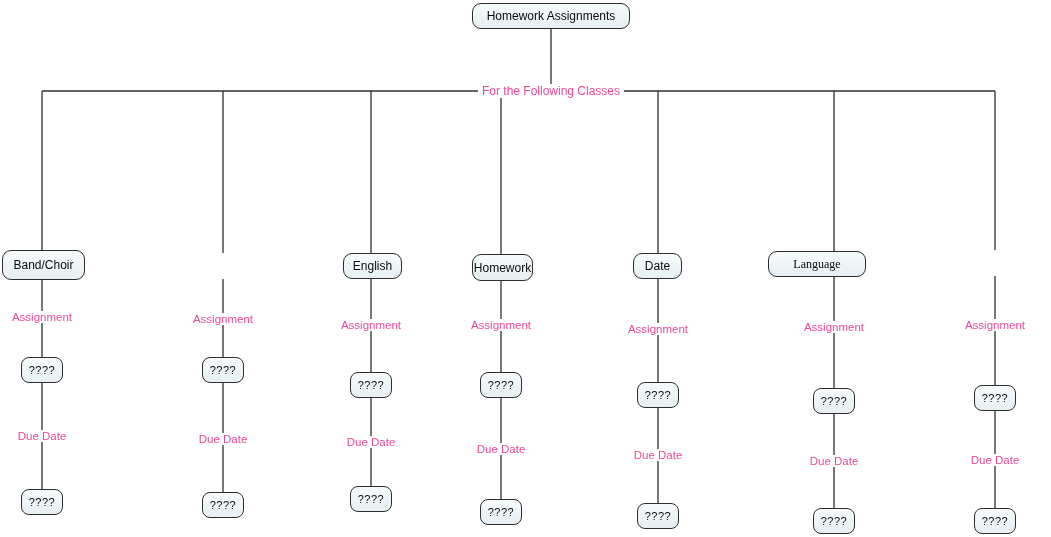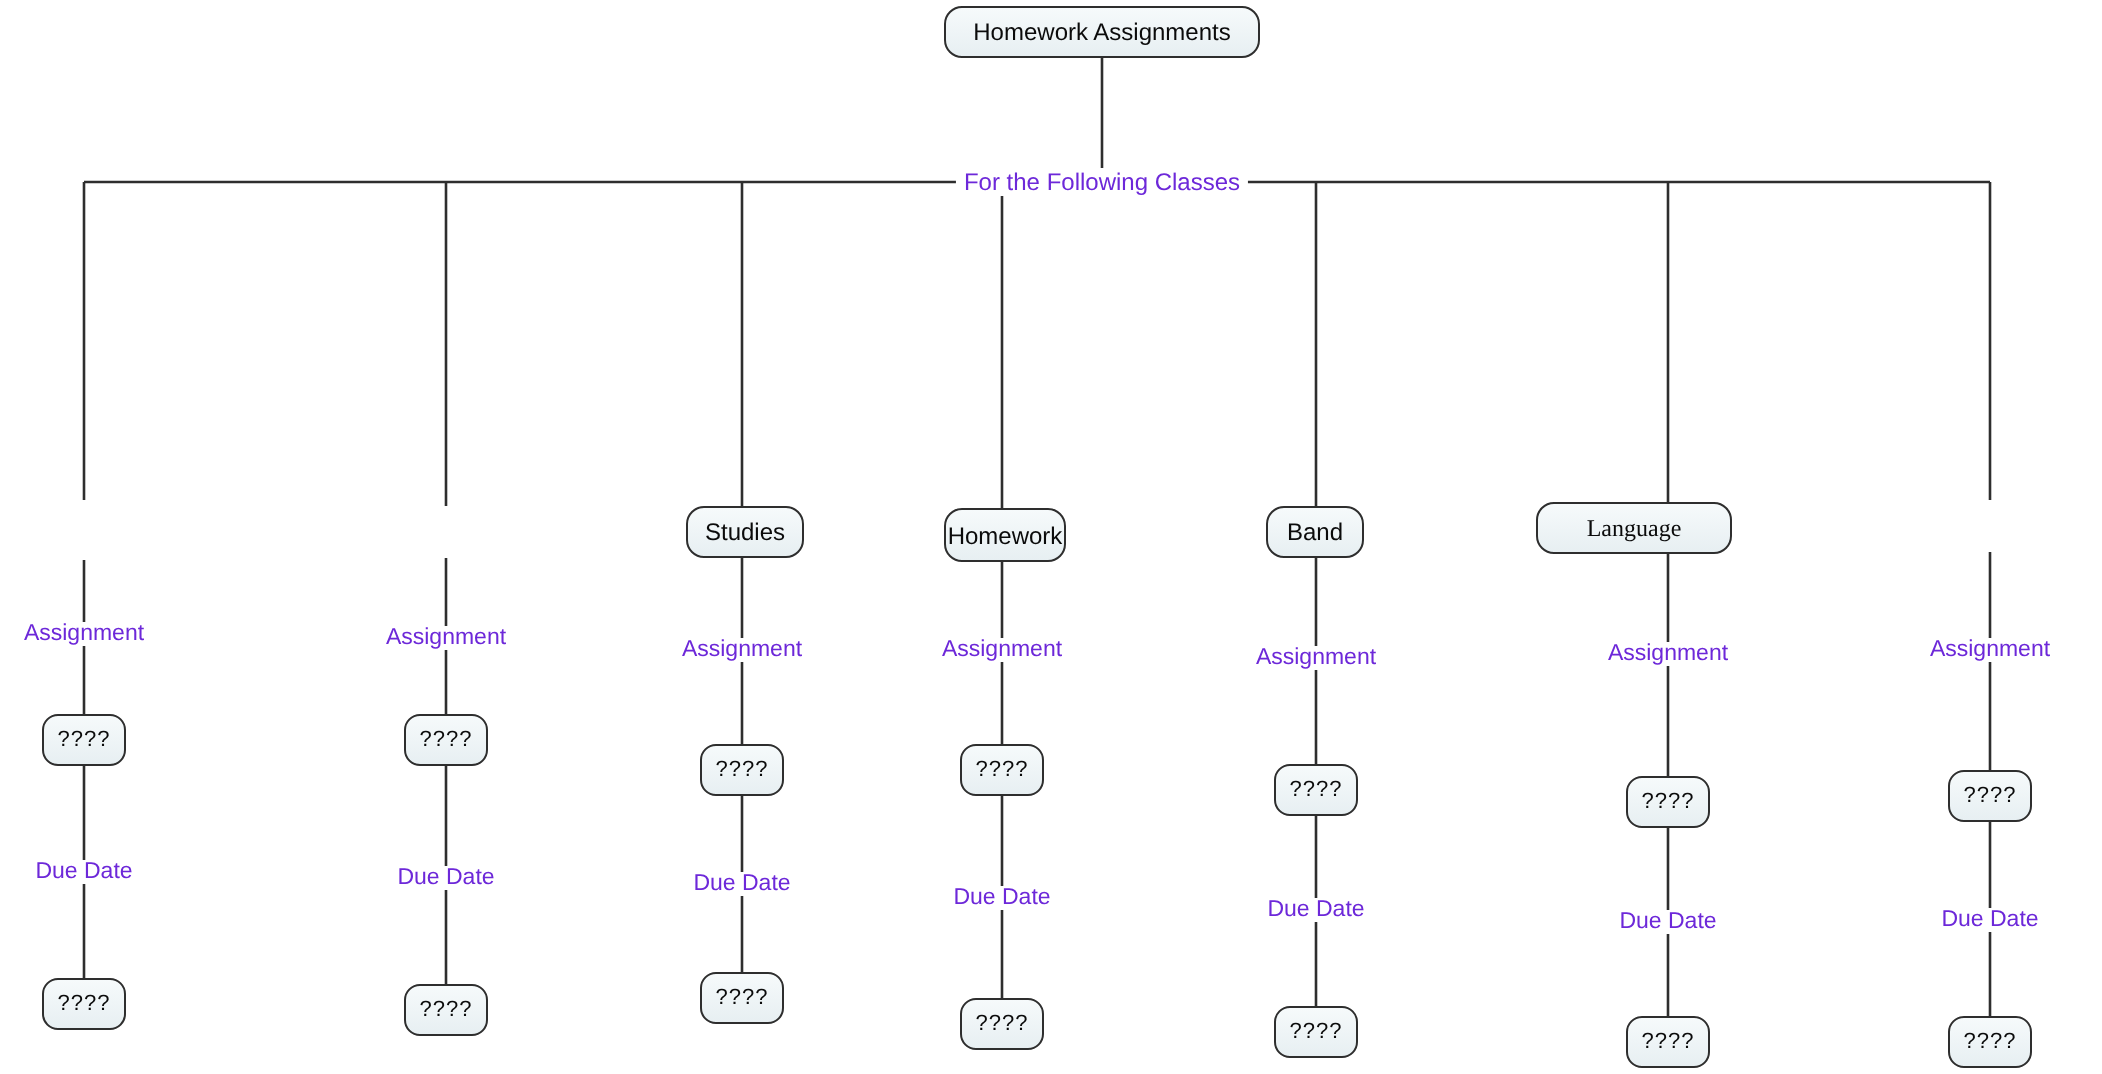--- a/index.html
+++ b/index.html
@@ -25,21 +25,21 @@
   .qnode{
     border-radius:8px;
     font-size:11px;
     letter-spacing:0.5px;
   }
   .lbl{
     position:absolute;
     transform:translate(-50%,-50%);
     background:#ffffff;
     padding:0 4px;
-    font-size:11.5px;color:#6d28d9;
+    font-size:11.5px;color:#ec4899;
     white-space:nowrap;
   }
 </style>
 </head>
 <body>
 
 <div class="canvas">
 
   <svg class="wires" viewBox="0 0 1051 537">
 
@@ -74,43 +74,44 @@
     <line x1="834" y1="414" x2="834" y2="508"></line>
 
     <line x1="995" y1="276" x2="995" y2="385"></line>
     <line x1="995" y1="411" x2="995" y2="508"></line>
   </svg>
 
   <div class="node" style="left:472px;top:3px;width:158px;height:26px;">Homework Assignments</div>
 
   <div class="lbl" style="left:551px;top:91px;font-size:12px;">For the Following Classes</div>
 
+  <div class="node" style="left:2px;top:250px;width:83px;height:30px;">Band/Choir</div>
   <div class="lbl" style="left:42px;top:317px;">Assignment</div>
   <div class="node qnode" style="left:21px;top:357px;width:42px;height:26px;">????</div>
   <div class="lbl" style="left:42px;top:436px;">Due Date</div>
   <div class="node qnode" style="left:21px;top:489px;width:42px;height:26px;">????</div>
 
   <div class="lbl" style="left:223px;top:319px;">Assignment</div>
   <div class="node qnode" style="left:202px;top:357px;width:42px;height:26px;">????</div>
   <div class="lbl" style="left:223px;top:439px;">Due Date</div>
   <div class="node qnode" style="left:202px;top:492px;width:42px;height:26px;">????</div>
 
-  <div class="node" style="left:343px;top:253px;width:59px;height:26px;">Studies</div>
+  <div class="node" style="left:343px;top:253px;width:59px;height:26px;">English</div>
   <div class="lbl" style="left:371px;top:325px;">Assignment</div>
   <div class="node qnode" style="left:350px;top:372px;width:42px;height:26px;">????</div>
   <div class="lbl" style="left:371px;top:442px;">Due Date</div>
   <div class="node qnode" style="left:350px;top:486px;width:42px;height:26px;">????</div>
 
   <div class="node" style="left:472px;top:254px;width:61px;height:27px;">Homework</div>
   <div class="lbl" style="left:501px;top:325px;">Assignment</div>
   <div class="node qnode" style="left:480px;top:372px;width:42px;height:26px;">????</div>
   <div class="lbl" style="left:501px;top:449px;">Due Date</div>
   <div class="node qnode" style="left:480px;top:499px;width:42px;height:26px;">????</div>
 
-  <div class="node" style="left:633px;top:253px;width:49px;height:26px;">Band</div>
+  <div class="node" style="left:633px;top:253px;width:49px;height:26px;">Date</div>
   <div class="lbl" style="left:658px;top:329px;">Assignment</div>
   <div class="node qnode" style="left:637px;top:382px;width:42px;height:26px;">????</div>
   <div class="lbl" style="left:658px;top:455px;">Due Date</div>
   <div class="node qnode" style="left:637px;top:503px;width:42px;height:26px;">????</div>
 
   <div class="node" style="left:768px;top:251px;width:98px;height:26px;font-family:Liberation Serif, serif;">Language</div>
   <div class="lbl" style="left:834px;top:327px;">Assignment</div>
   <div class="node qnode" style="left:813px;top:388px;width:42px;height:26px;">????</div>
   <div class="lbl" style="left:834px;top:461px;">Due Date</div>
   <div class="node qnode" style="left:813px;top:508px;width:42px;height:26px;">????</div>

